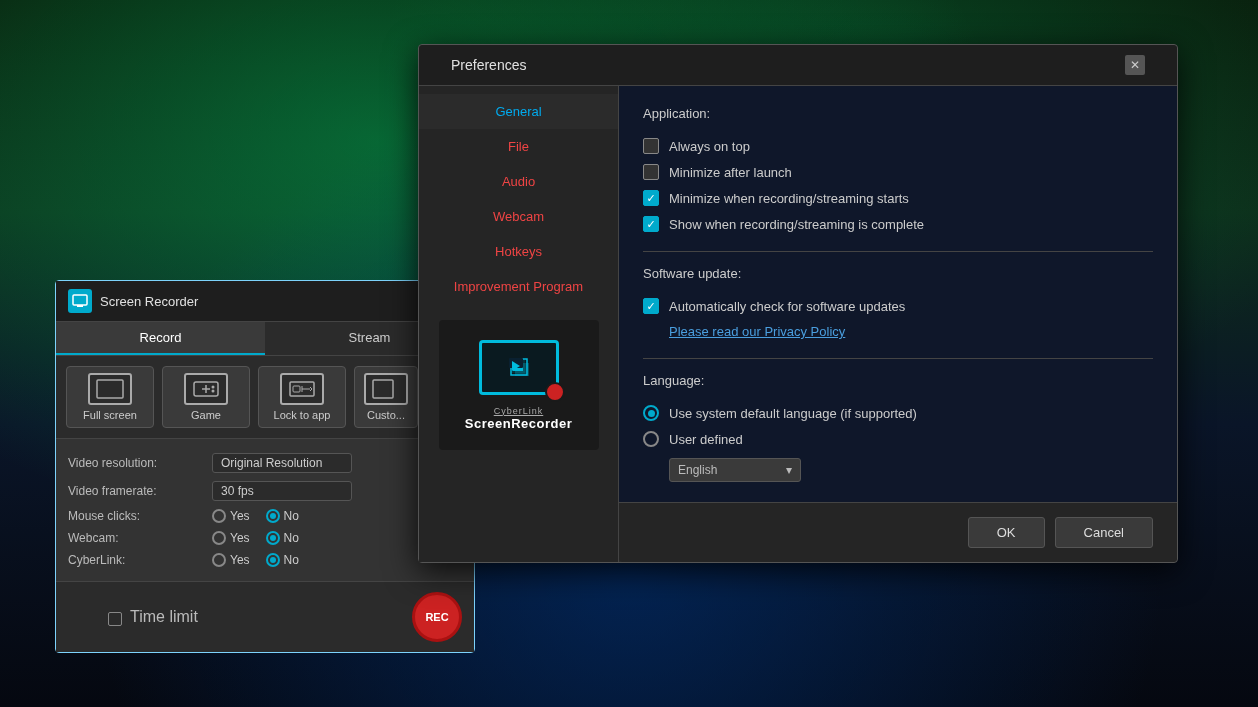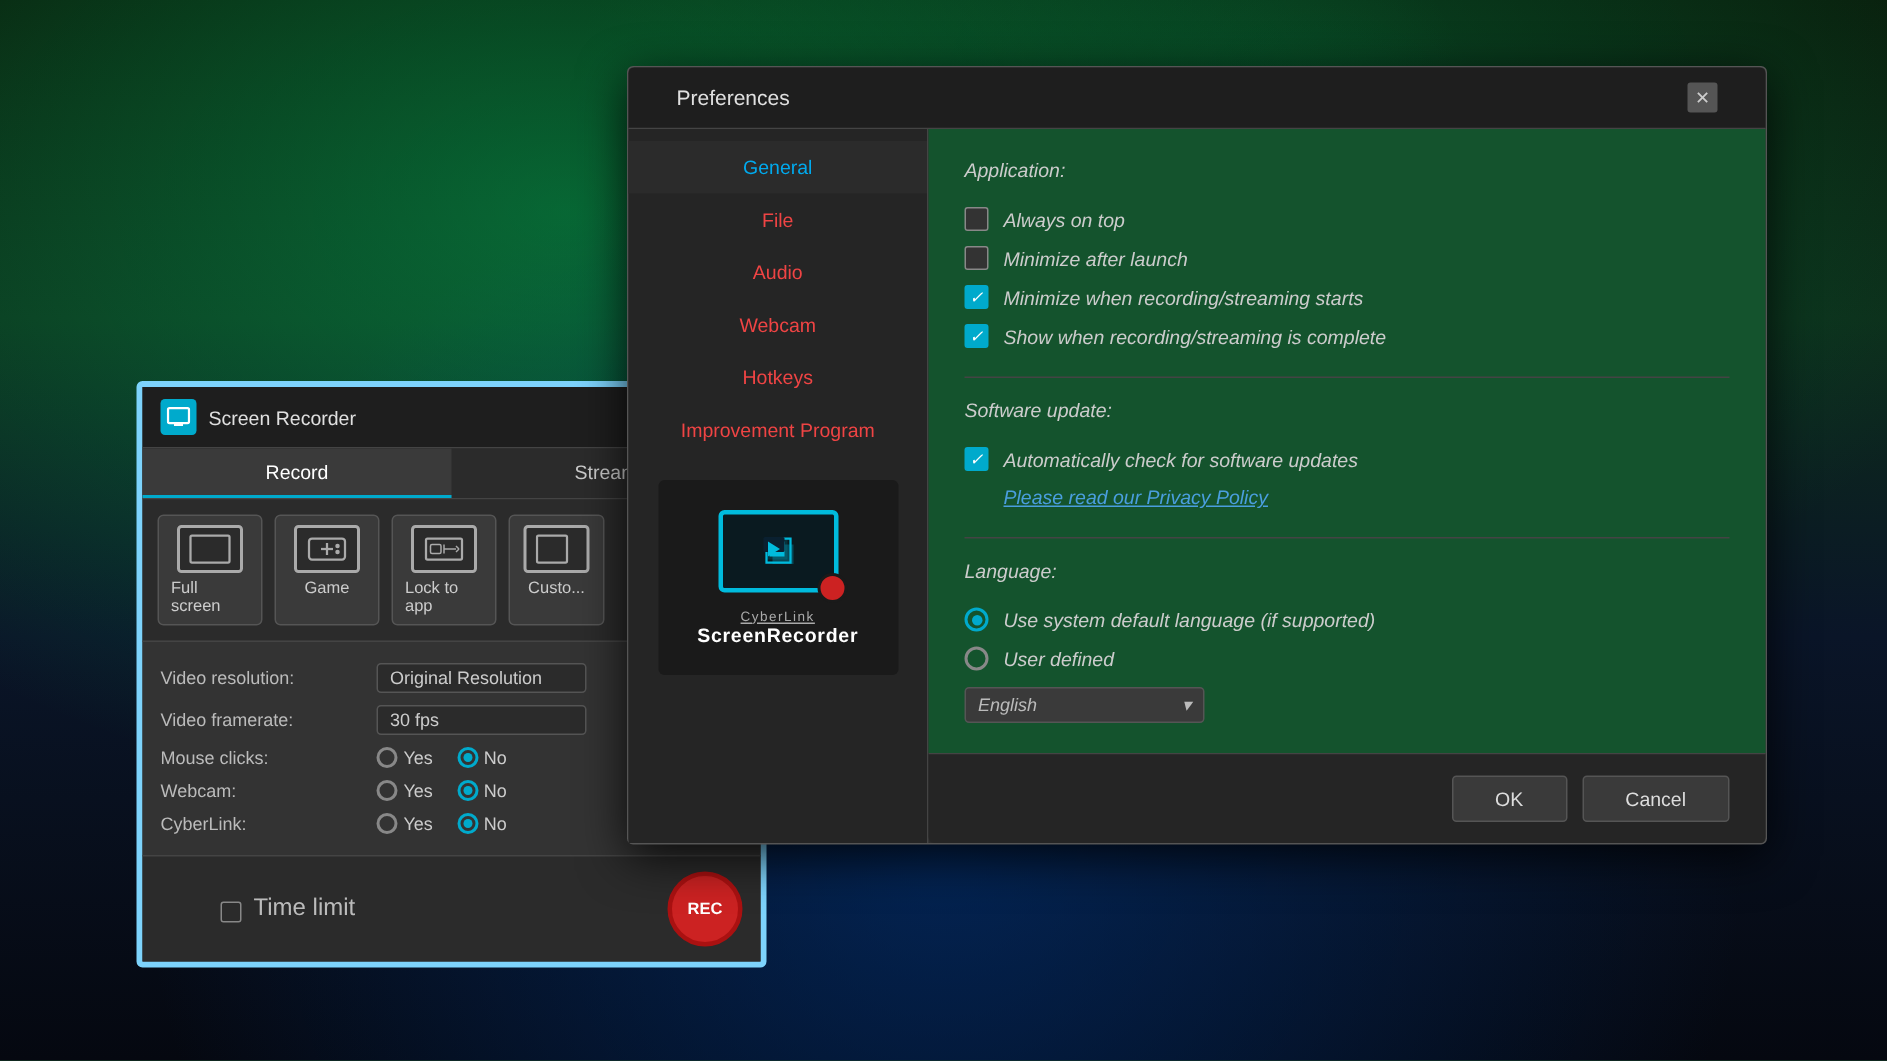--- a/index.html
+++ b/index.html
@@ -20,27 +20,26 @@
       background: radial-gradient(ellipse at 30% 20%, rgba(0,200,100,0.4) 0%, transparent 50%),
                   radial-gradient(ellipse at 70% 10%, rgba(0,150,80,0.3) 0%, transparent 40%),
                   radial-gradient(ellipse at 50% 80%, rgba(0,50,120,0.6) 0%, transparent 60%),
                   linear-gradient(180deg, #0a1a0a 0%, #0d2d1a 30%, #0a1528 60%, #050810 100%);
     }
 
     
     .recorder-window {
       position: absolute;
       left: 55px;
-      top: 254px;
+      top: 280px;
       width: 420px;
       background: #2b2b2b;
-      border: 4px solid #7dd3fc;
+      border: 1px solid #7dd3fc;
       border-radius: 4px;
       z-index: 1;
-      margin-left: 36px;
     }
     .recorder-titlebar {
       background: #1e1e1e;
       padding: 8px 12px;
       display: flex;
       align-items: center;
       gap: 8px;
       border-bottom: 1px solid #444;
     }
     .recorder-icon {
@@ -88,21 +87,21 @@
       flex-direction: column;
       align-items: center;
       gap: 4px;
       background: #3a3a3a;
       border: 1px solid #555;
       border-radius: 4px;
       padding: 6px 8px;
       color: #ccc;
       font-size: 11px;
       cursor: pointer;
-      width: 70px;
+      width: 88px;
     }
     .mode-icon {
       width: 44px;
       height: 32px;
       border: 2px solid #aaa;
       border-radius: 3px;
       display: flex;
       align-items: center;
       justify-content: center;
       background: #2b2b2b;
@@ -308,22 +307,21 @@
       color: #aaa;
       font-size: 9px;
       letter-spacing: 1px;
       text-decoration: underline;
     }
 
     
     .dialog-content {
       flex: 1;
       padding: 20px 24px;
-      background: #14532d;
-      font-style: italic;
+      background: #0f172a;
     }
     .section-title {
       color: #ccc;
       font-size: 13px;
       margin-bottom: 12px;
     }
     .option-row {
       display: flex;
       align-items: center;
       gap: 10px;
@@ -385,21 +383,22 @@
       font-size: 13px;
       margin-left: 26px;
     }
     .language-select {
       background: #3a3a3a;
       border: 1px solid #555;
       border-radius: 3px;
       color: #bbb;
       padding: 4px 8px;
       font-size: 12px;
-      width: 160px;
+      margin-left: 26px;
+      width: 132px;
       display: flex;
       align-items: center;
       justify-content: space-between;
       cursor: pointer;
     }
     .dialog-footer {
       display: flex;
       justify-content: flex-end;
       gap: 10px;
       padding: 14px 24px;

